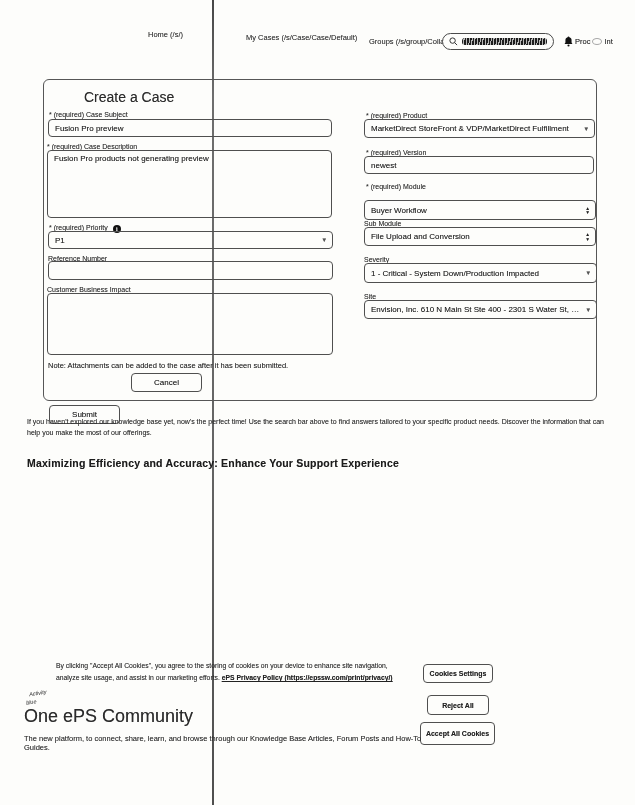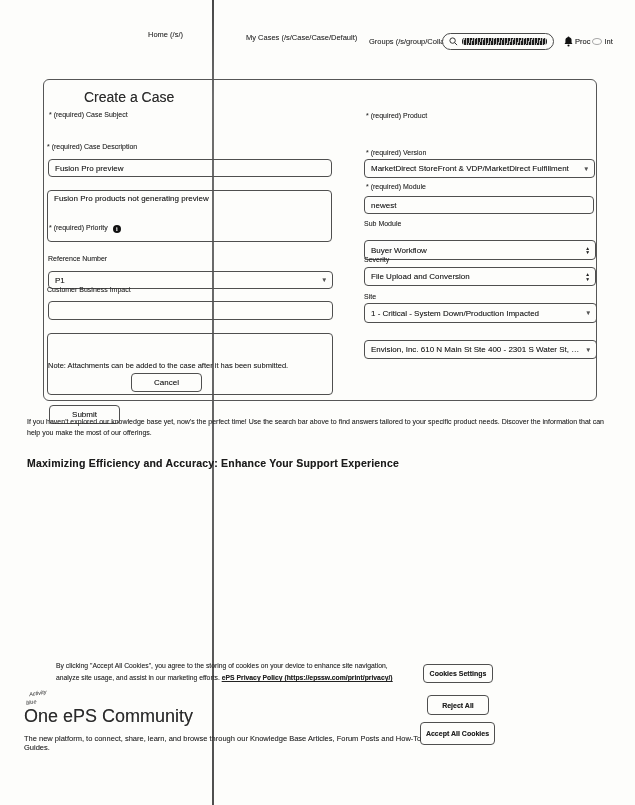--- a/index.html
+++ b/index.html
@@ -24,21 +24,21 @@
     filter:blur(.45px); }
   .account { left:564px; top:36px; display:flex; align-items:center; gap:2px; font-size:7.5px; }
   .avatar-oval { width:10px; height:7px; border:1px solid #a8a8a8; border-radius:50%; display:inline-block; }
   
   .card { left:43px; top:79px; width:554px; height:322px;
     border:1px solid #565656; border-radius:6px; background:transparent; }
   .card .abs { position:absolute; }
   .form-title { left:40px; top:9px; font-size:14px; color:#2b2b2b; }
   .lbl { font-size:7px; color:#333; white-space:nowrap; }
   .box { border:1px solid #4f4f4f; border-radius:4px; background:transparent;
-    font-size:8px; color:#1f1f1f; font-family:"Liberation Sans", sans-serif;margin-top:40px; }
+    font-size:8px; color:#1f1f1f; font-family:"Liberation Sans", sans-serif; }
   input.box { padding:0 6px; outline:none; text-shadow:0 0 .4px rgba(40,40,40,.45); }
   textarea.box { padding:3px 6px; resize:none; outline:none; text-shadow:0 0 .4px rgba(40,40,40,.45); }
   .select { display:flex; align-items:center; justify-content:space-between;
     padding:0 6px; cursor:pointer; }
   .select .val { overflow:hidden; white-space:nowrap; text-overflow:ellipsis; }
   .caret { font-size:7px; color:#555; flex:0 0 auto; margin-left:4px; }
   .spinner { display:flex; flex-direction:column; align-items:center; flex:0 0 auto;
     font-size:5.5px; line-height:4.5px; color:#222; margin-left:4px; }
   .info-dot { display:inline-flex; align-items:center; justify-content:center;
     width:8px; height:8px; border-radius:50%; background:#111; color:#fff;
@@ -95,21 +95,21 @@
     <span>Int</span>
   </div>
 
   <div class="abs card">
     <div class="abs form-title">Create a Case</div>
 
     <label class="abs lbl" style="left:5px; top:31px;">* (required) Case Subject</label>
     <input class="abs box" style="left: 4px; top: 39px; width: 284px; height: 18px;" value="Fusion Pro preview">
 
     <label class="abs lbl" style="left:3px; top:63px;">* (required) Case Description</label>
-    <textarea class="abs box" style="left: 3px; top: 70px; width: 285px; height: 52px;">Fusion Pro products not generating preview</textarea>
+    <textarea class="abs box" style="left: 3px; top: 70px; width: 285px; height: 68px;">Fusion Pro products not generating preview</textarea>
 
     <label class="abs lbl" style="left:5px; top:144px;"><span>* (required) Priority</span><span class="info-dot">i</span></label>
     <div class="abs box select" style="left:4px; top:151px; width:285px; height:18px;">
       <span class="val">P1</span>
       <span class="caret">▾</span>
     </div>
 
     <label class="abs lbl" style="left:4px; top:175px;">Reference Number</label>
     <input class="abs box" style="left: 4px; top: 181px; width: 285px; height: 19px;" value="">
 

